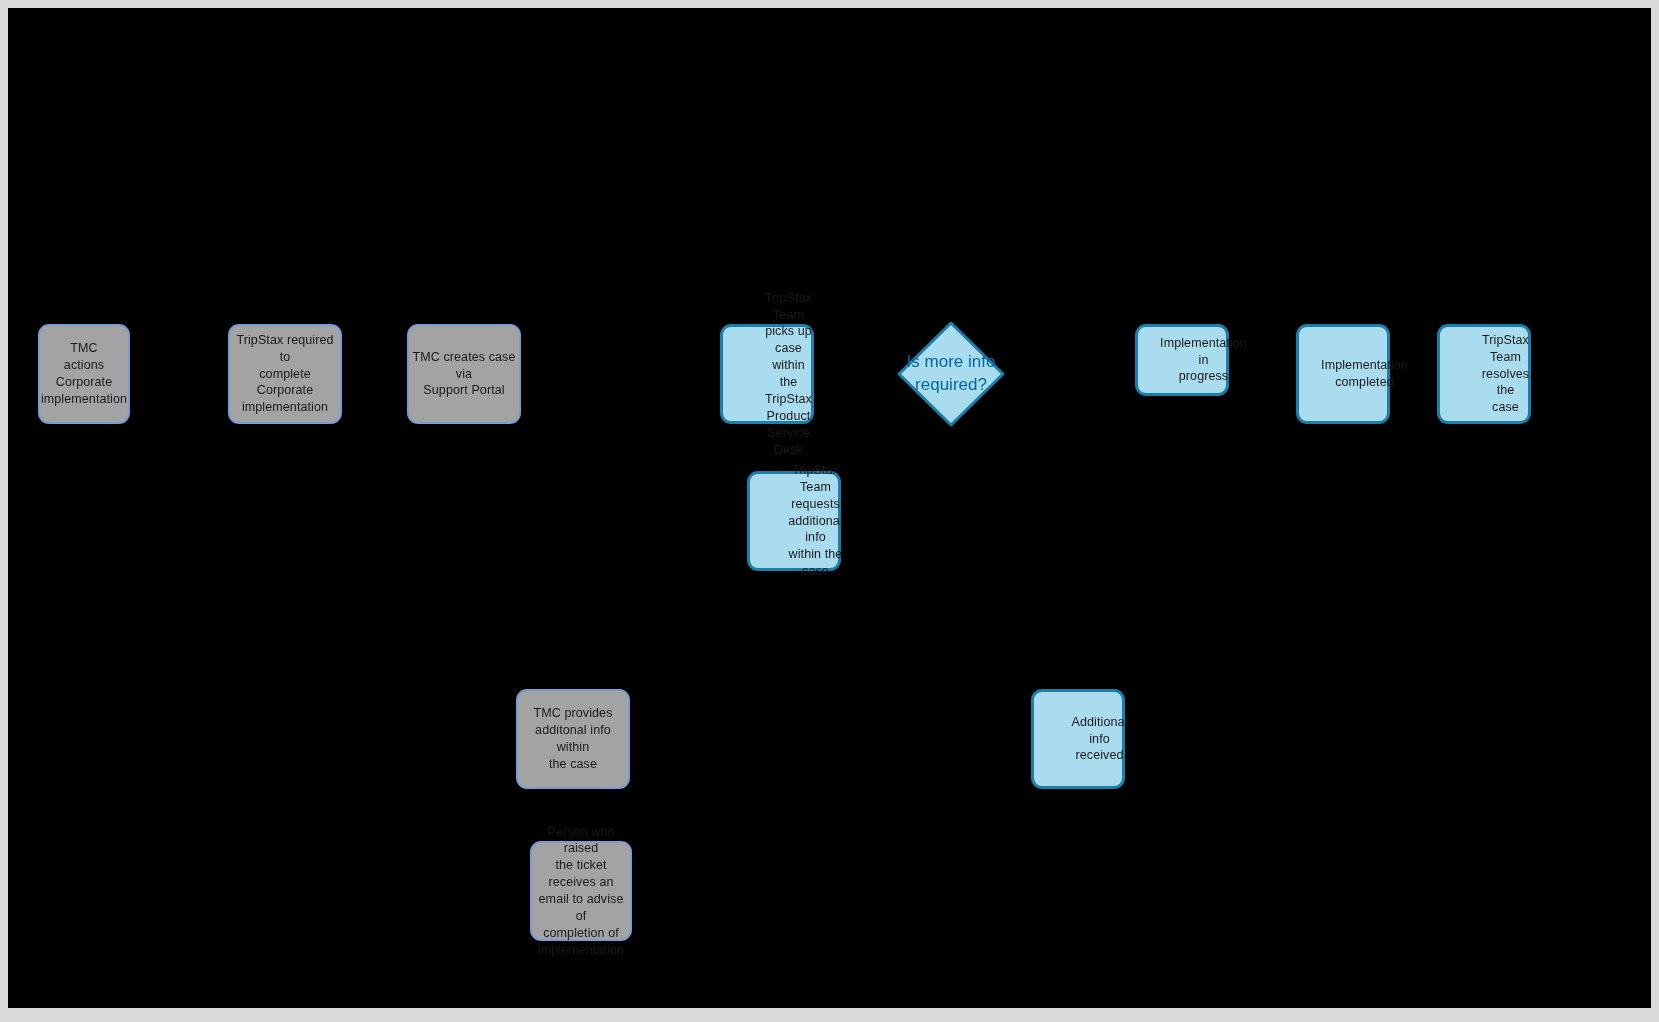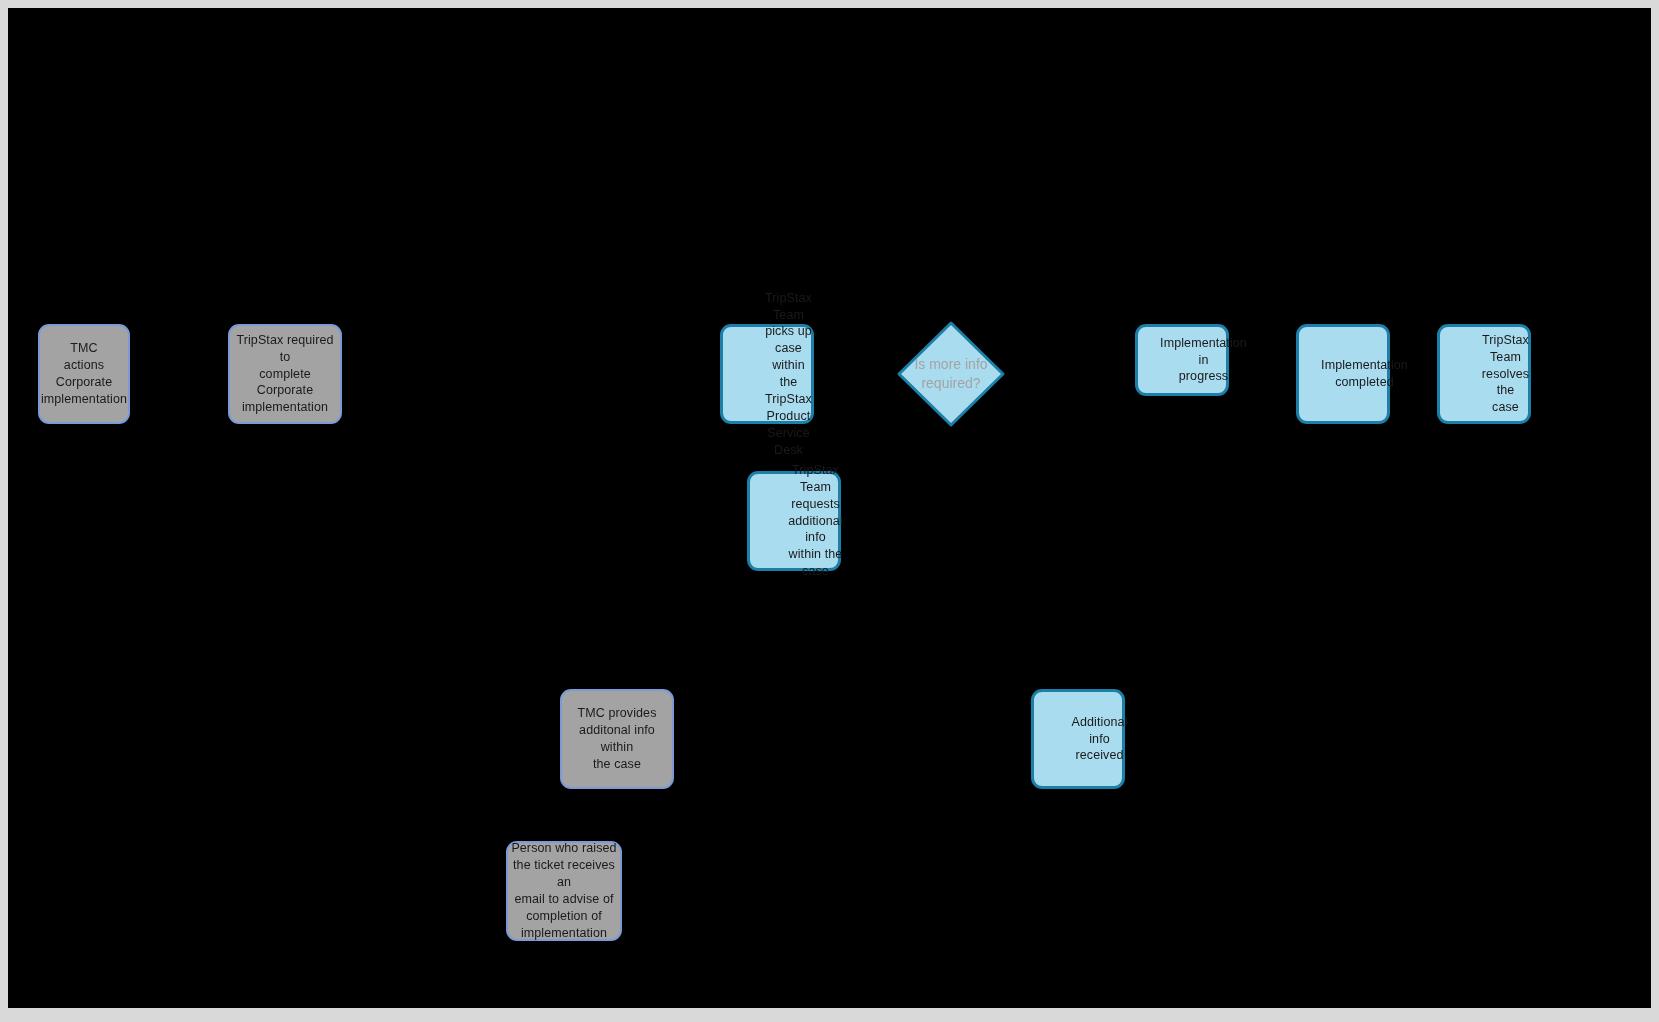--- a/index.html
+++ b/index.html
@@ -56,36 +56,38 @@
     width: 100%; height: 100%;
   }
   .diamond .dlabel {
     position: absolute;
     left: 0; top: 0;
     width: 100%; height: 100%;
     display: flex;
     align-items: center;
     justify-content: center;
     text-align: center;
-    font-size: 14px;
+    font-size: 17px;
     line-height: 1.35;
-    color: #a3a3a3;
+    color: #0369a1;
     white-space: pre-line;
   }
 </style>
 </head>
 <body>
 
 <div id="canvas">
     <div class="node lav" style="left: 30px; top: 316px; width: 92px; height: 100px;"><span>TMC
 actions Corporate
 implementation</span></div>
     <div class="node lav" style="left: 220px; top: 316px; width: 114px; height: 100px;"><span>TripStax required to
 complete Corporate
 implementation</span></div>
+    <div class="node lav" style="left: 399px; top: 316px; width: 114px; height: 100px;"><span>TMC creates case via
+Support Portal</span></div>
     <div class="node cyan" style="left: 712px; top: 316px; width: 94px; height: 100px;"><span>TripStax Team
 picks up case
 within the
 TripStax Product
 Service Desk</span></div>
     <div class="diamond" style="left: 888px; top: 312px; width: 110px; height: 108px;">
       <svg class="shape" viewBox="0 0 110 108">
         <polygon points="55,3 107,54 55,105 3,54" fill="#aadcf0" stroke="#1b7fa8" stroke-width="3" stroke-linejoin="round"></polygon>
       </svg>
       <div class="dlabel">Is more info
@@ -95,23 +97,23 @@
 progress</span></div>
     <div class="node cyan" style="left: 1288px; top: 316px; width: 94px; height: 100px;"><span>Implementation
 completed</span></div>
     <div class="node cyan" style="left: 1429px; top: 316px; width: 94px; height: 100px;"><span>TripStax Team
 resolves
 the case</span></div>
     <div class="node cyan" style="left: 739px; top: 463px; width: 94px; height: 100px;"><span>TripStax Team
 requests
 additional info
 within the case</span></div>
-    <div class="node lav" style="left: 552px; top: 681px; width: 114px; height: 100px;"><span>TMC provides
+    <div class="node lav" style="left: 508px; top: 681px; width: 114px; height: 100px;"><span>TMC provides
 additonal info within
 the case</span></div>
     <div class="node cyan" style="left: 1023px; top: 681px; width: 94px; height: 100px;"><span>Additional info
 received</span></div>
-    <div class="node lav" style="left: 498px; top: 833px; width: 116px; height: 100px; text-align: center;"><span>Person who raised
+    <div class="node lav" style="left: 522px; top: 833px; width: 102px; height: 100px; text-align: center;"><span>Person who raised
 the ticket receives an
 email to advise of
 completion of
 implementation</span></div>
   </div>
 
 </body></html>

